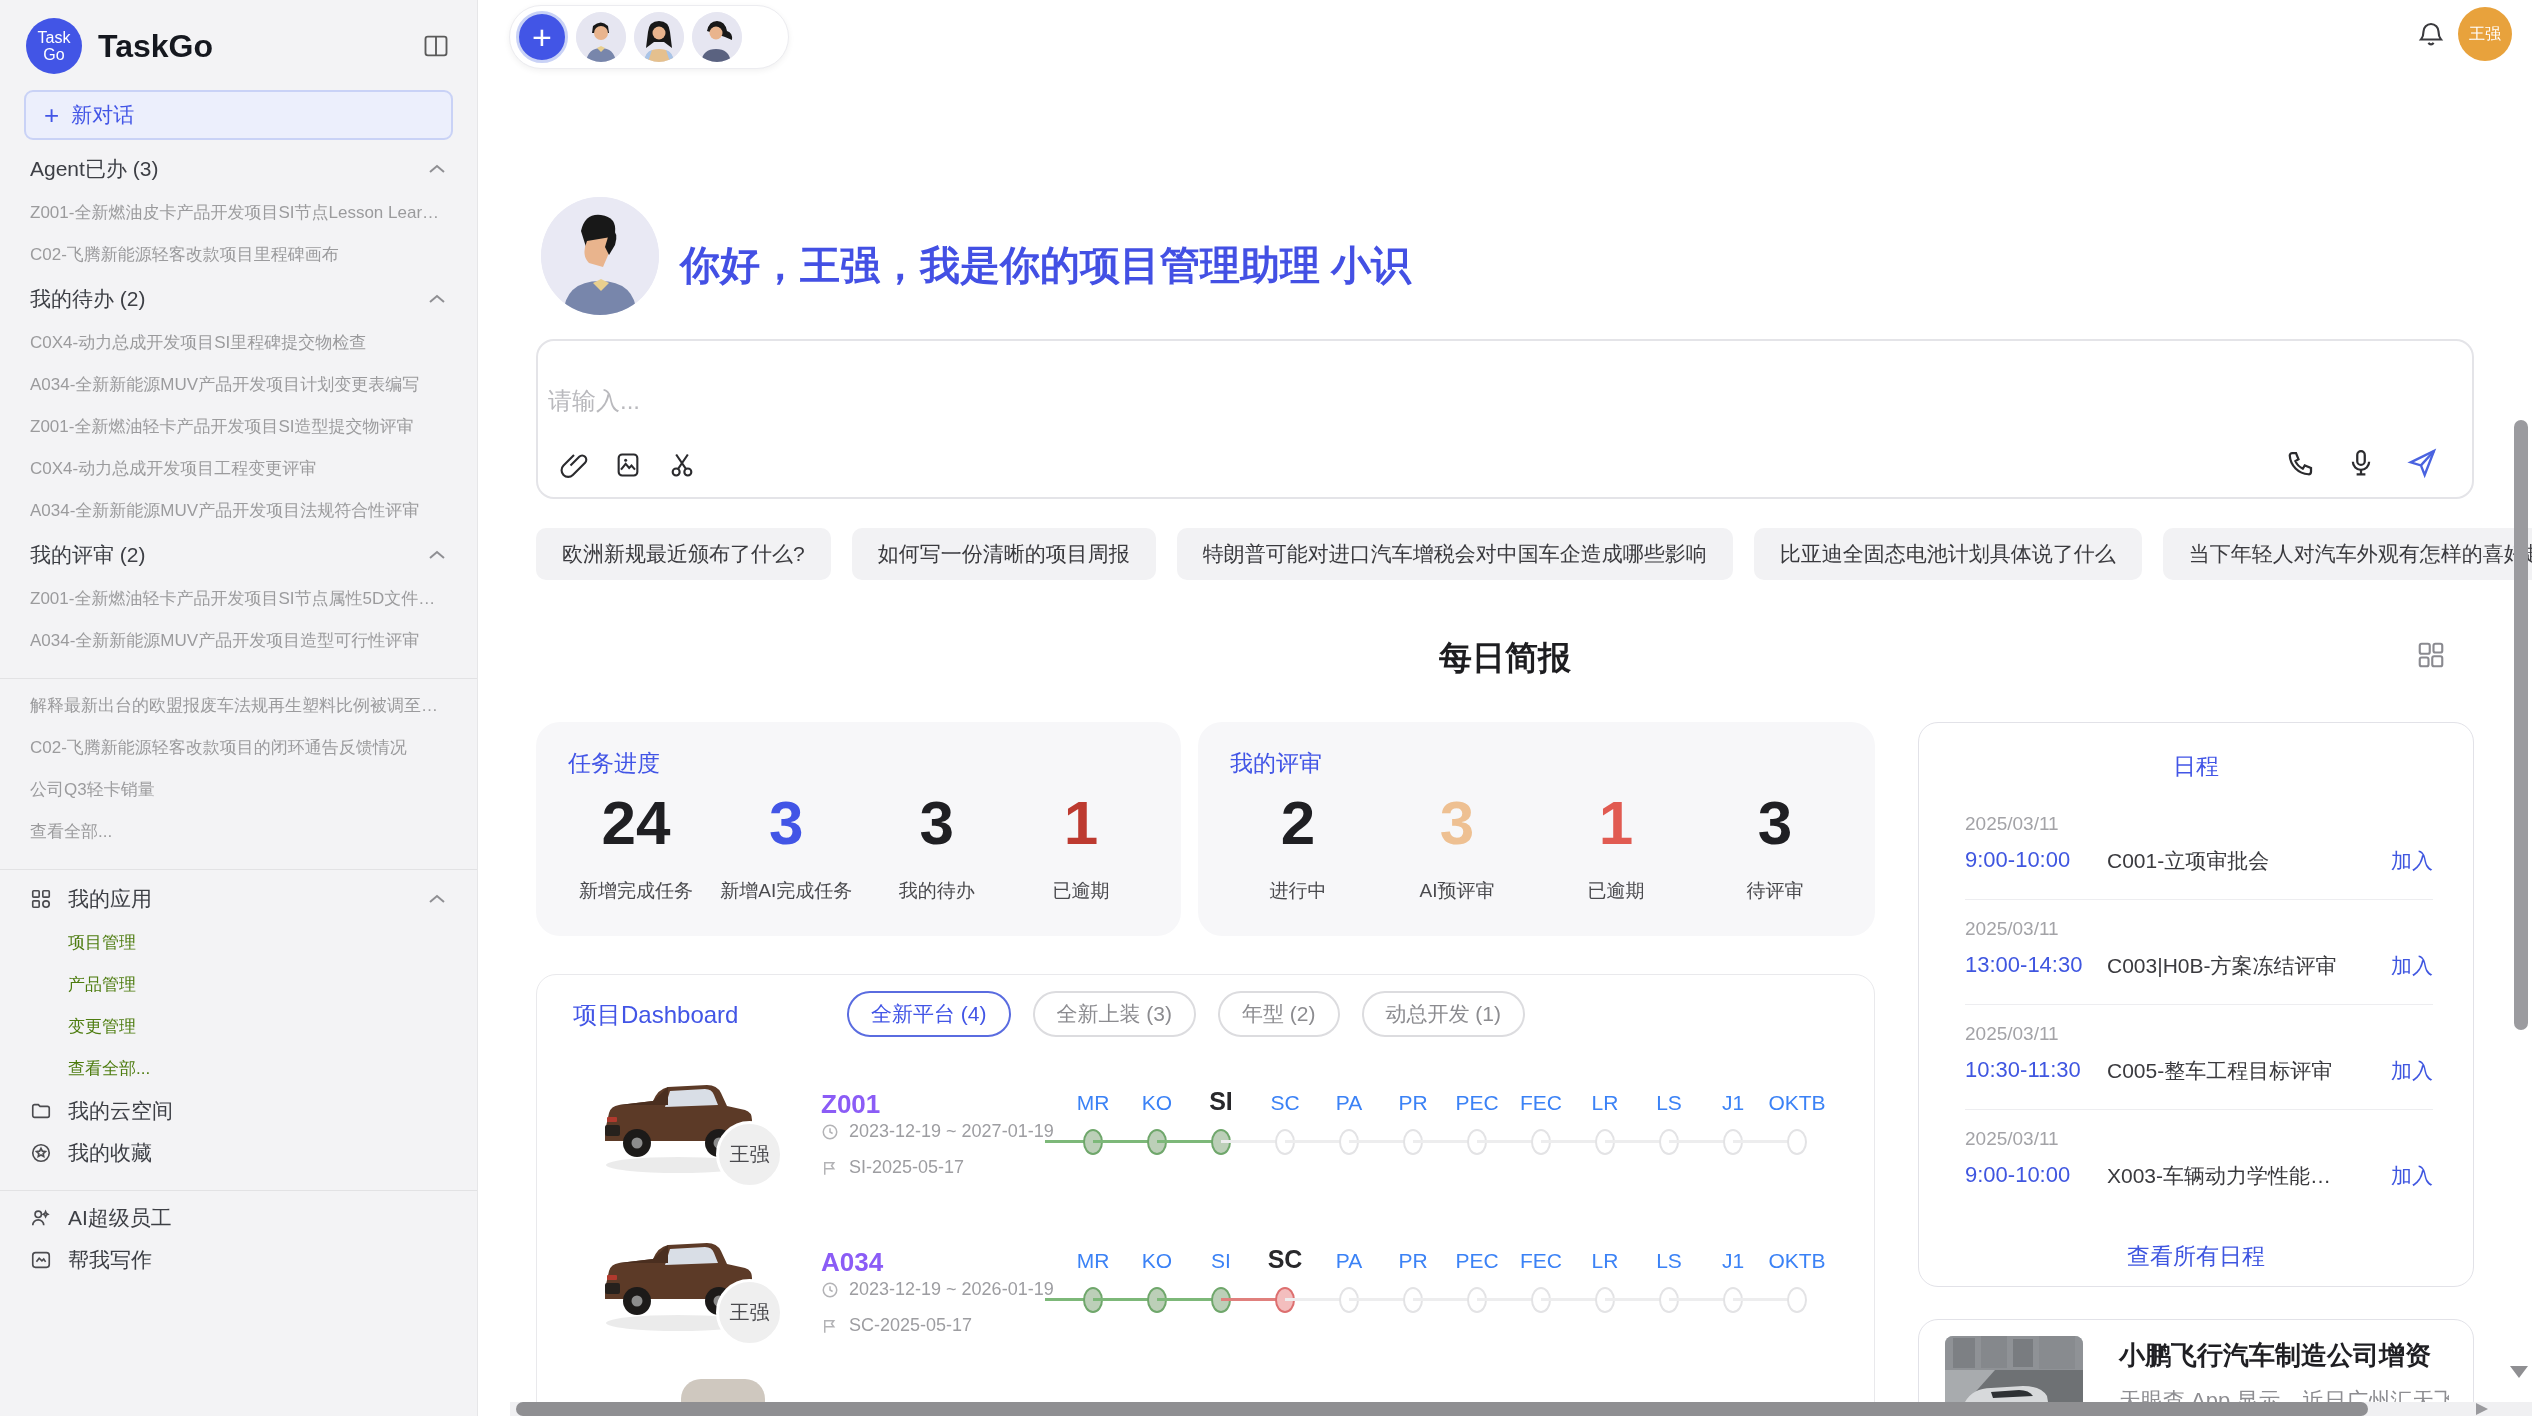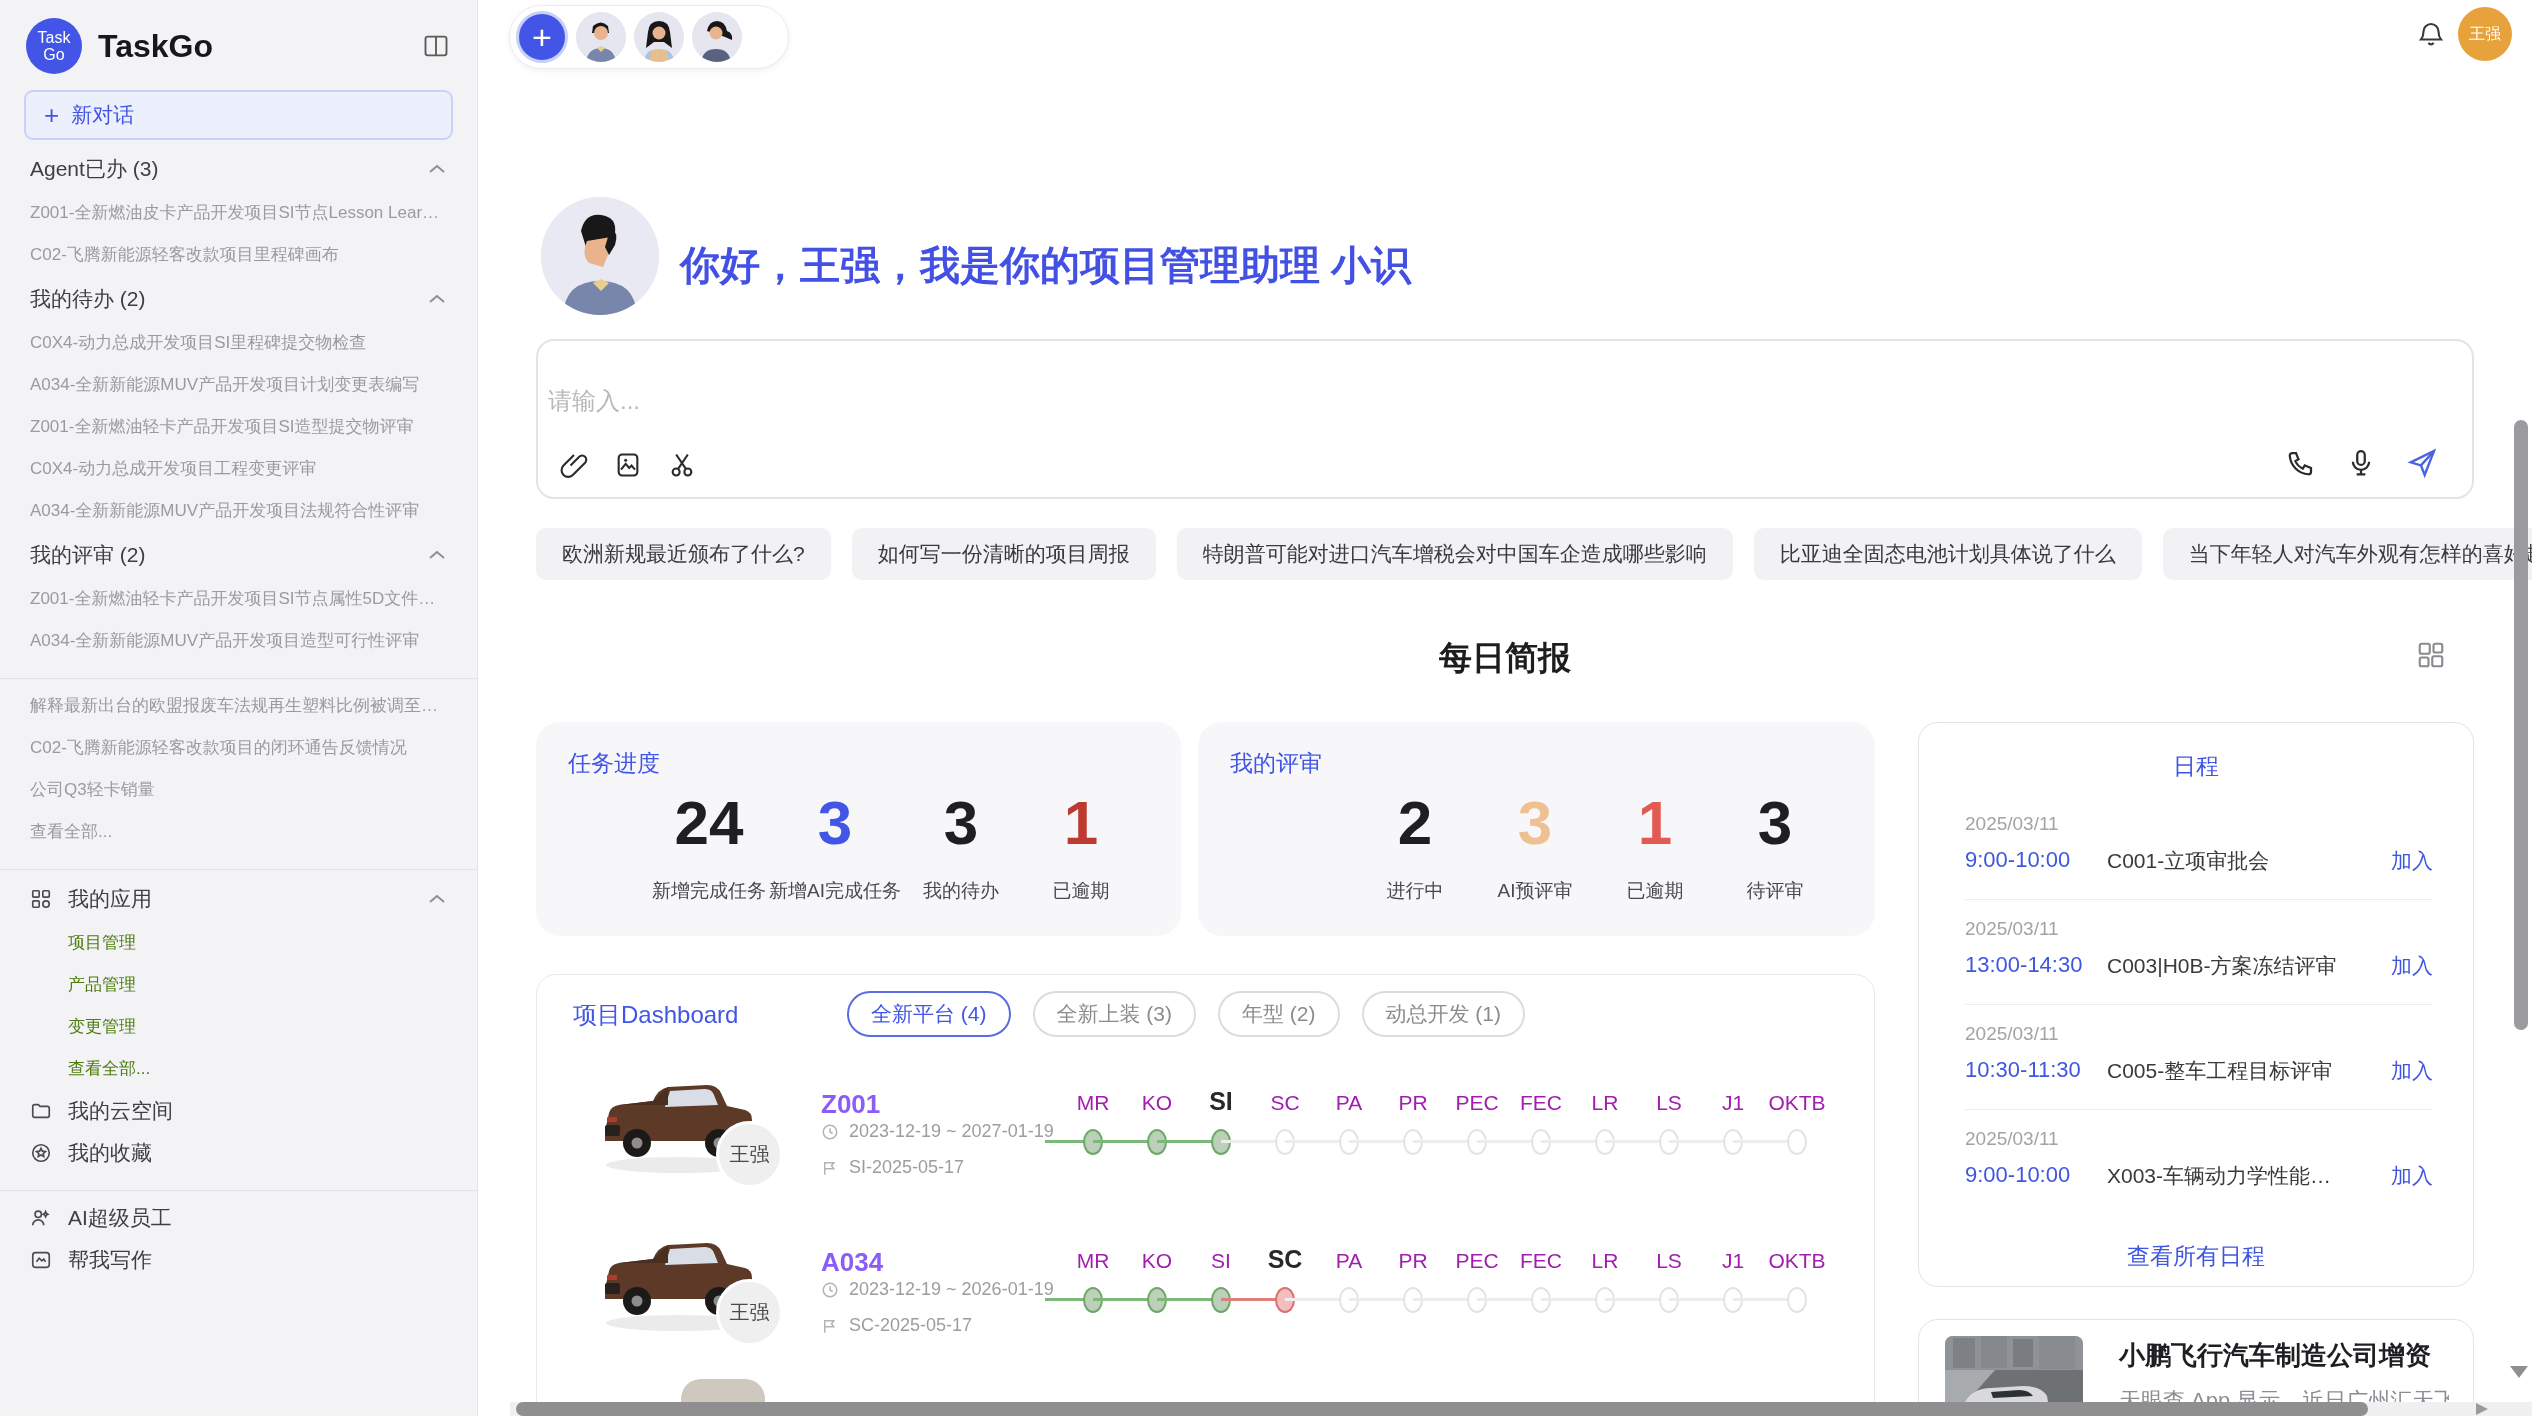--- a/index.html
+++ b/index.html
@@ -63,21 +63,21 @@
         padding:0 26px;font-size:21px;color:#3a3a3e;white-space:nowrap;cursor:pointer;}
 
   
   .brief-title{position:absolute;left:536px;top:636px;width:1938px;text-align:center;
                font-size:33px;font-weight:700;color:#1d1d20;}
   .brief-grid-icon{position:absolute;left:2416px;top:640px;color:#8a8a90;cursor:pointer;}
   .stat-card{position:absolute;top:722px;height:214px;background:#f7f7f9;border-radius:24px;box-sizing:border-box;}
   .stat-card.c1{left:536px;width:645px;}
   .stat-card.c2{left:1198px;width:677px;}
   .stat-card .sc-title{position:absolute;left:32px;top:26px;font-size:23px;color:#4255e6;}
-  .stat-row{position:absolute;left:40px;right:40px;top:62px;display:flex;justify-content:flex-end;}
+  .stat-row{position:absolute;left:40px;right:40px;top:62px;display:flex;justify-content:space-between;}
   .stat{text-align:center;min-width:120px;}
   .stat-value{font-size:62px;font-weight:600;line-height:78px;}
   .stat-value[data-color="dark"]{color:#1f1f23;}
   .stat-value[data-color="blue"]{color:#4255e6;}
   .stat-value[data-color="red"]{color:#bd3a30;}
   .stat-value[data-color="red-light"]{color:#e15b52;}
   .stat-value[data-color="orange"]{color:#eec092;}
   .stat-label{font-size:19px;color:#4a4a4e;margin-top:16px;}
 
   
@@ -95,21 +95,21 @@
               font-size:20px;color:#4a4a4e;box-sizing:border-box;}
   .proj-code{position:absolute;left:284px;top:28px;font-size:26px;font-weight:700;color:#8b5cf6;}
   .proj-meta{position:absolute;left:284px;display:flex;align-items:center;gap:10px;
              font-size:18px;color:#9d9da1;}
   .proj-meta.d1{top:60px;}
   .proj-meta.d2{top:96px;}
   .seg{position:absolute;top:79px;height:3px;}
   .seg-green{background:#7db879;}
   .seg-red{background:#e0807d;}
   .seg-gray{background:#ededee;}
-  .ms-label{position:absolute;top:30px;width:80px;text-align:center;font-size:21px;color:#a21caf;}
+  .ms-label{position:absolute;top:30px;width:80px;text-align:center;font-size:21px;color:#3b82f6;}
   .ms-label.cur{color:#28282b;font-weight:700;font-size:25px;top:26px;}
   .dot{position:absolute;top:68px;width:20px;height:26px;border-radius:50%;box-sizing:border-box;background:#fff;}
   .dot.done,.dot.active{background:#bccfb8;border:2px solid #6fa76b;}
   .dot.overdue{background:#f3bebe;border:2px solid #dd6f6f;}
   .dot.pending{background:#fff;border:2px solid #e3e3e5;}
   .next-row-sliver{position:absolute;left:144px;top:404px;width:84px;height:40px;background:#cfc8bf;
                    border-radius:20px 20px 0 0;}
 
   
   .sched-card{position:absolute;left:1918px;top:722px;width:556px;height:565px;background:#fff;

